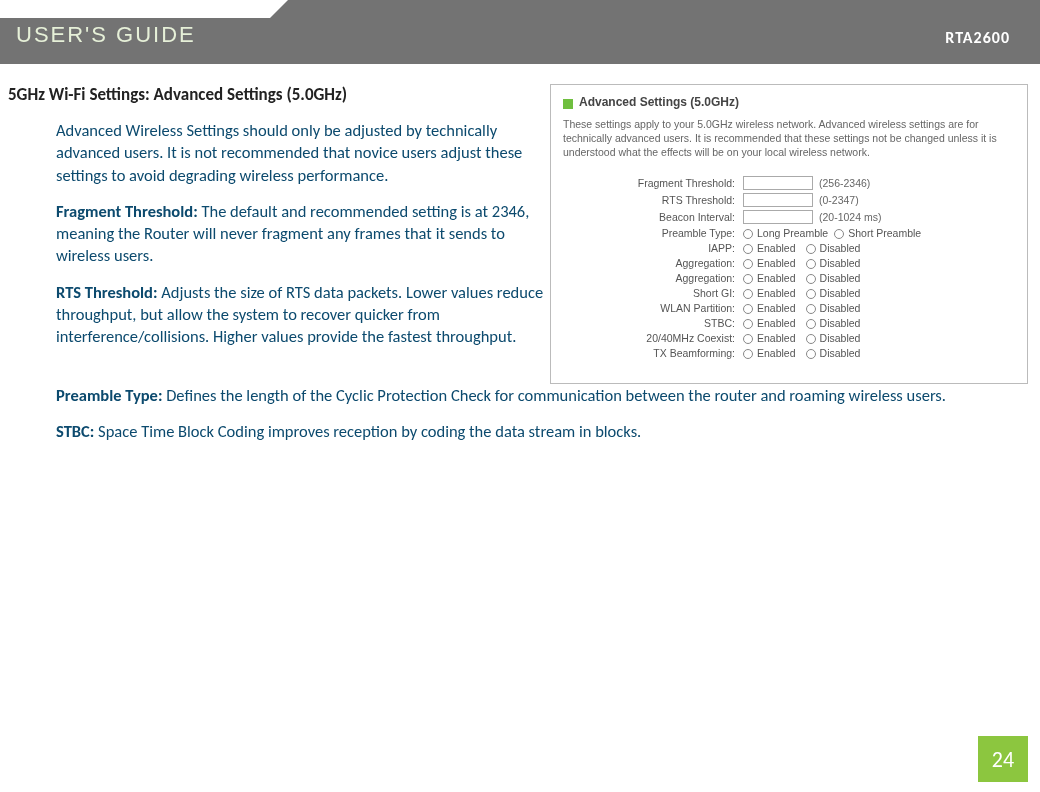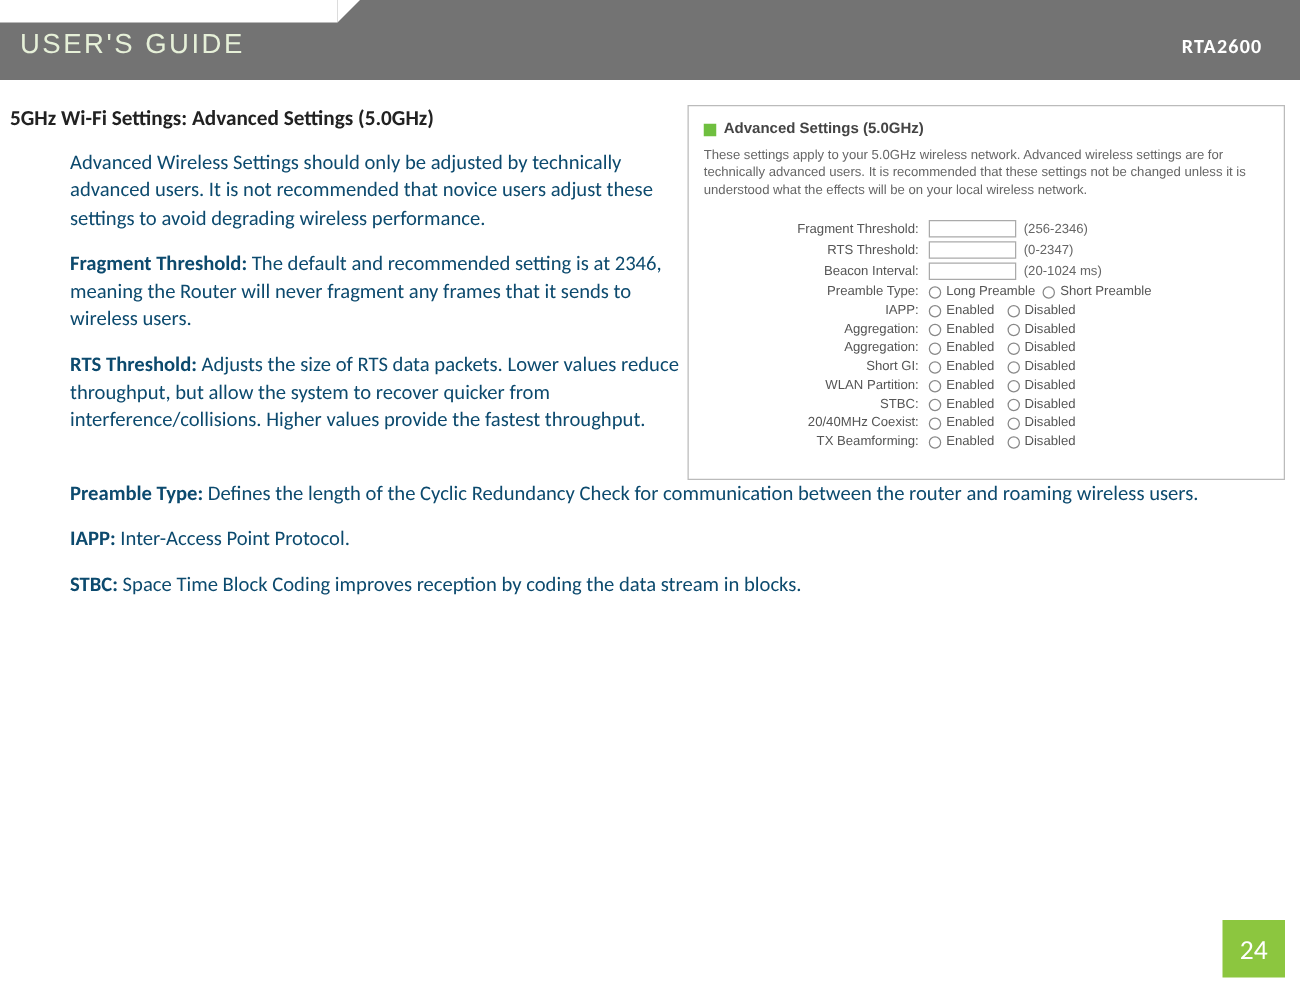--- a/index.html
+++ b/index.html
@@ -302,23 +302,20 @@
             <span class="radio-dot"></span>
             <span>Disabled</span>
           </span>
       </div>
     </div>
   </div>
 </div>
 
 <div class="full-width">
   <p class="para">
-    <span class="label">Preamble Type:</span><span> Defines the length of the Cyclic Redundancy Check for communication between the router and roaming wireless users.</span>
-  </p>
-  <p class="para">
-    <span class="label">IAPP:</span><span> Inter-Access Point Protocol.</span>
+    <span class="label">Preamble Type:</span><span> Defines the length of the Cyclic Protection Check for communication between the router and roaming wireless users.</span>
   </p>
   <p class="para">
     <span class="label">STBC:</span><span> Space Time Block Coding improves reception by coding the data stream in blocks.</span>
   </p>
 </div>
 
 <div class="pageno-box">24</div>
 
 </body></html>

